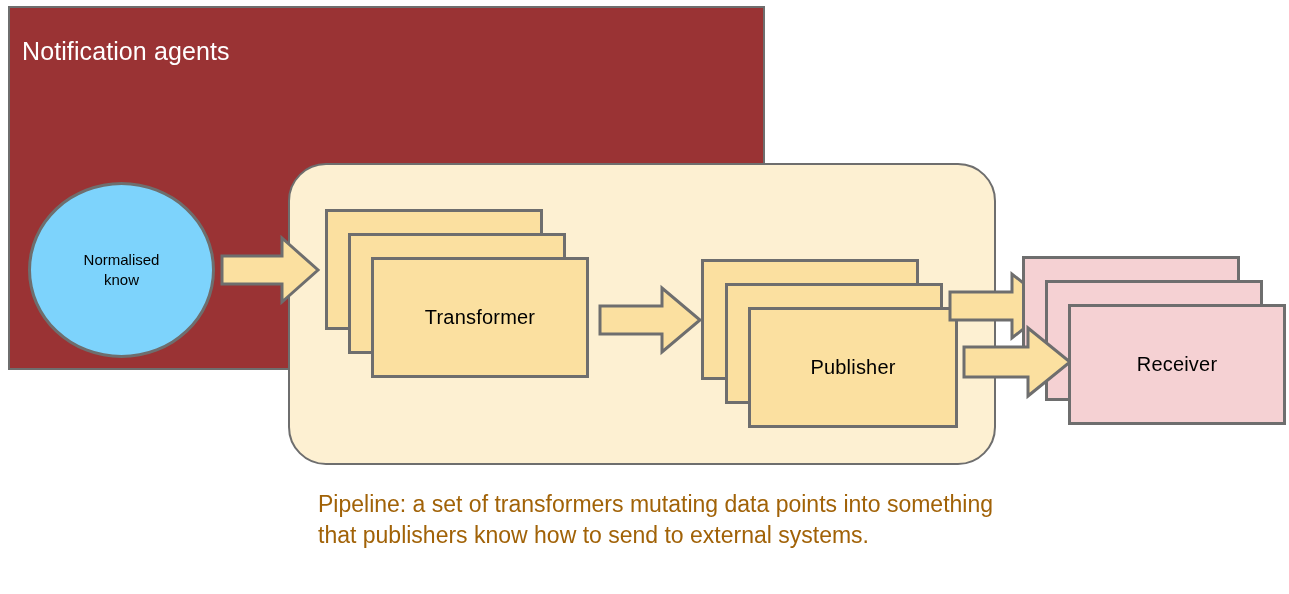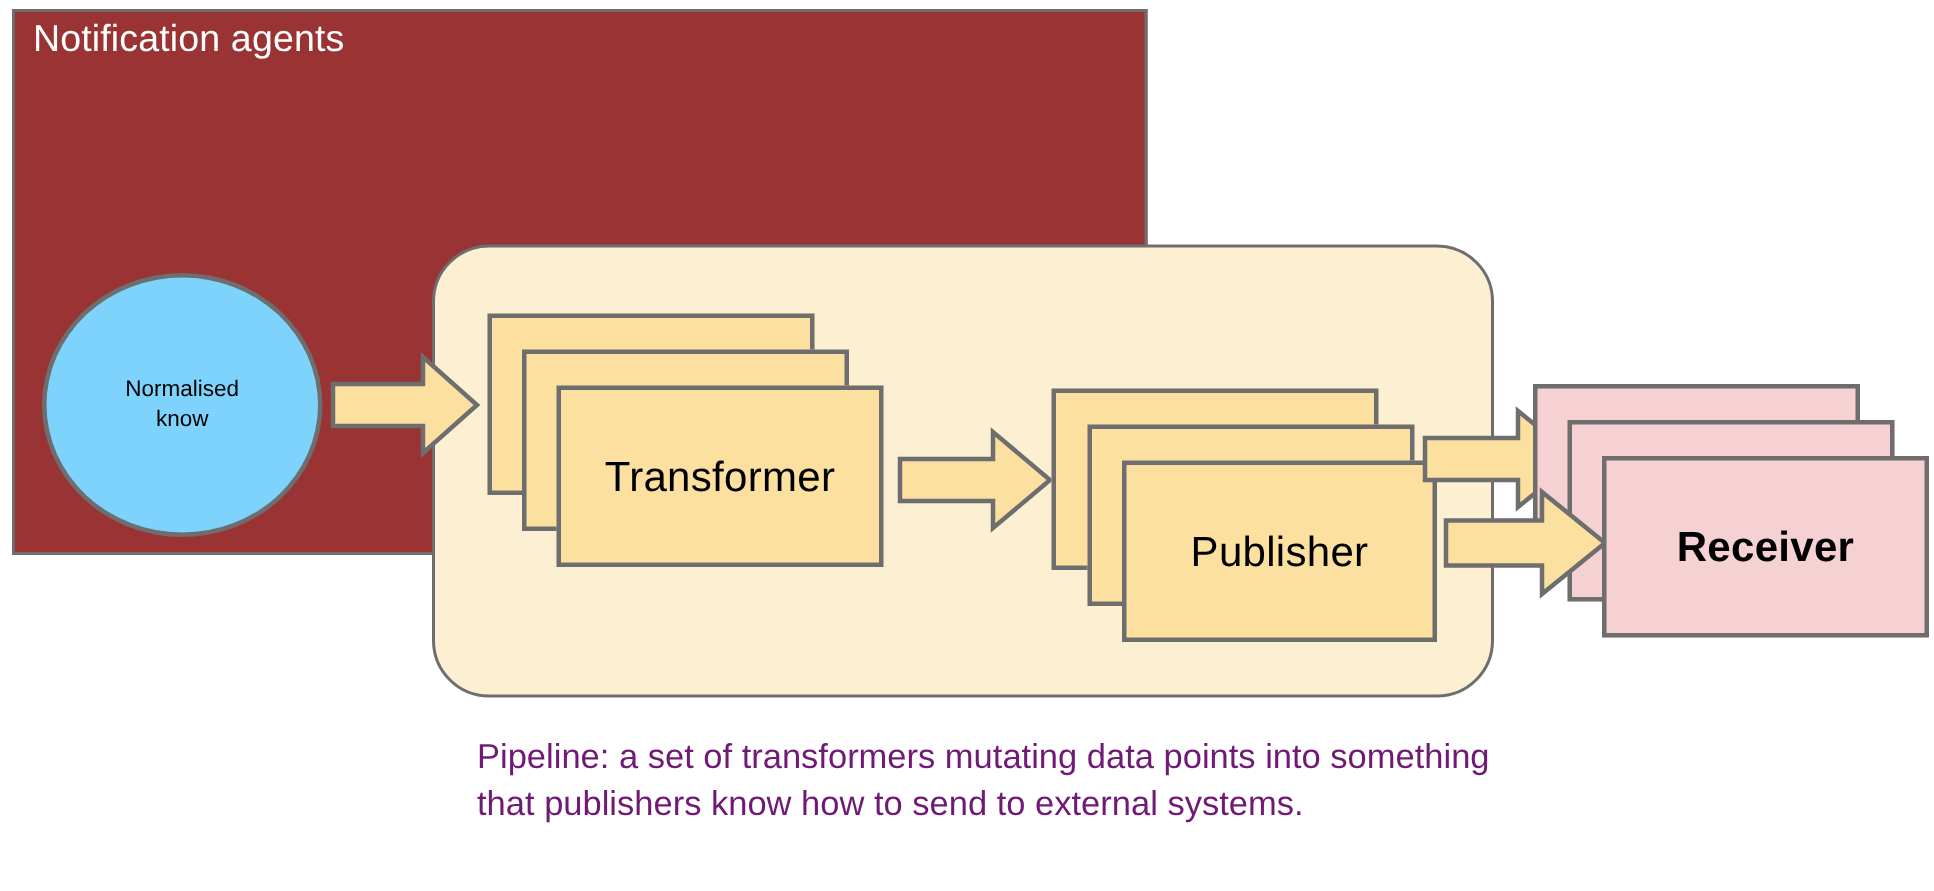--- a/index.html
+++ b/index.html
@@ -27,21 +27,21 @@
     top: 6px;
     width: 757px;
     height: 364px;
     background: #9A3334;
     border: 2px solid #6E6E6E;
     box-sizing: border-box;
   }
   .agents-title {
     position: absolute;
     left: 22px;
-    top: 12px;
+    top: 37px;
     font-size: 25px;
     color: #FFFFFF;
     letter-spacing: 0.1px;
     white-space: nowrap;
   }
 
   
   .data-circle {
     position: absolute;
     left: 28px;
@@ -78,23 +78,23 @@
   
   .card {
     position: absolute;
     box-sizing: border-box;
     border: 3px solid #6E6E6E;
     display: flex;
     align-items: center;
     justify-content: center;
   }
   .card.yellow { background: #FBE0A0; }
-  .card.pink   { background: #F5D1D3; font-weight: bold; }
+  .card.pink   { background: #F5D1D3; }
   .card-label {
-    font-size: 28px;
+    font-size: 20px;
     color: #000000;
     white-space: nowrap;
     letter-spacing: 0.2px;
     text-align: center;
   }
 
   
   .tf-back   { left: 325px; top: 209px; width: 218px; height: 121px; }
   .tf-mid    { left: 348px; top: 233px; width: 218px; height: 121px; }
   .tf-front  { left: 371px; top: 257px; width: 218px; height: 121px; }
@@ -127,21 +127,21 @@
   .arrow-4 { left: 962px; top: 326px; }
 
   
   .caption {
     position: absolute;
     left: 318px;
     top: 489px;
     width: 700px;
     font-size: 23px;
     line-height: 1.33;
-    color: #701a75;
+    color: #a16207;
   }
 </style>
 </head>
 <body>
 
 <div id="canvas">
 
   <div class="agents-box"></div>
   <div class="agents-title">Notification agents</div>
 

